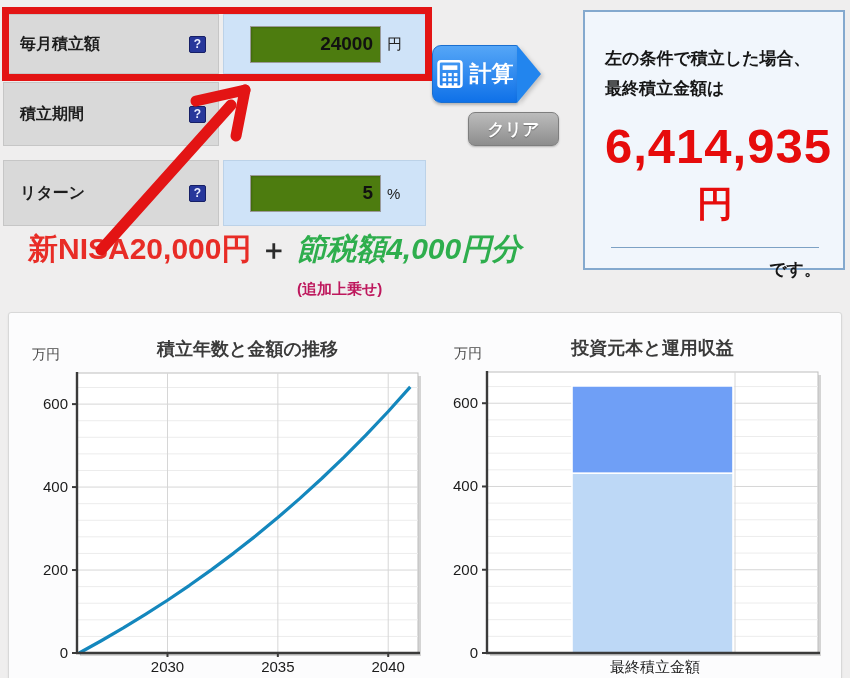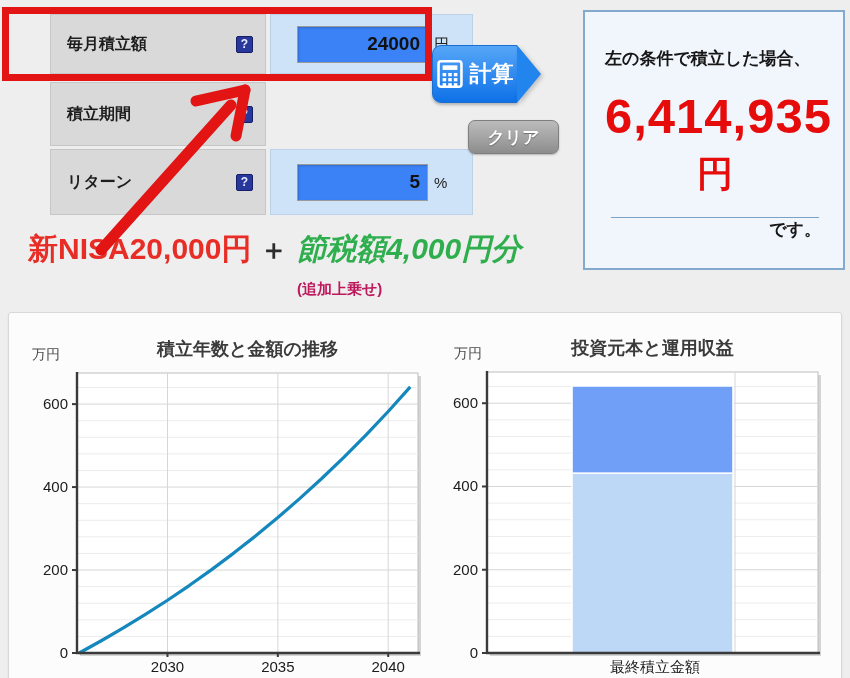--- a/index.html
+++ b/index.html
@@ -2,44 +2,44 @@
 <html style="--red: #e31414; --ann-red: #e82c26; --ann-green: #2eae4d; --result-red: #e60c0c;"><head>
 <meta charset="utf-8">
 <style>
   * { margin:0; padding:0; box-sizing:border-box; }
   html,body { width:850px; height:678px; }
   body { font-family:"Liberation Sans","DejaVu Sans",sans-serif; background:#efeeee; position:relative; overflow:hidden; }
 
   .page { position:relative; width:850px; height:678px; background:#efeeee; }
 
   
-  .row { position:absolute; left:3px; display:flex;padding-left:47px; }
+  .row { position:absolute; left:3px; display:flex; }
   .label-cell { width:216px; background:#d9d9d9; border:1px solid #c6c6c6; display:flex; align-items:center; justify-content:space-between; padding:0 12px 0 16px; margin-right:4px; }
   .label-cell .lbl { font-size:16px; font-weight:bold; color:#1d1d1d; }
   .value-cell { width:203px; background:#cfe3f8; border:1px solid #bcd2e8; display:flex; align-items:center; padding:0 8px 0 26px; gap:6px; }
   .help { width:17px; height:17px; background:#27379b; border:1px solid #161f66; border-radius:2px; color:#e8ecff; font-size:12px; font-weight:bold; display:flex; align-items:center; justify-content:center; cursor:pointer; }
-  .tin { border:1px solid #9a9a9a; box-shadow:inset 1px 1px 2px rgba(0,0,0,.18); height:37px; font-family:inherit; font-size:19px; font-weight:bold; color:#111; text-align:right; padding:0 7px; background:#3b82f6; }
+  .tin { border:1px solid #9a9a9a; box-shadow:inset 1px 1px 2px rgba(0,0,0,.18); height:37px; font-family:inherit; font-size:19px; font-weight:bold; color:#111; text-align:right; padding:0 7px; background:#4d7c0f; }
   .tin.wide { width:131px; }
   .tin.small { width:36px; }
   .unit { font-size:15px; color:#222; }
   .hl-rect { position:absolute; left:2px; top:7px; width:430px; height:74px; border:7px solid var(--red); pointer-events:none; z-index:5; }
 
   
   .calc-btn { position:absolute; left:432px; top:45px; width:86px; height:58px; background:linear-gradient(#55a6f7,#0f71e8); border-radius:9px 2px 2px 9px; border:1px solid #1a6fd0; display:flex; align-items:center; justify-content:center; gap:7px; cursor:pointer; box-shadow:0 2px 3px rgba(0,0,0,.25); }
   .calc-btn::after { content:""; position:absolute; left:100%; top:50%; transform:translateY(-50%); border-top:29px solid transparent; border-bottom:29px solid transparent; border-left:24px solid #2285ee; filter:drop-shadow(2px 2px 2px rgba(0,0,0,.2)); }
   .calc-btn .txt { color:#fff; font-size:22px; font-weight:bold; }
-  .clear-btn { position:absolute; left:468px; top:120px; width:91px; height:34px; background:linear-gradient(#bcbcbc,#8d8d8d); border:1px solid #7e7e7e; border-radius:7px; color:#fff; font-size:17px; font-weight:bold; font-family:inherit; cursor:pointer; text-shadow:0 1px 1px rgba(0,0,0,.35); box-shadow:0 1px 2px rgba(0,0,0,.25); }
+  .clear-btn { position:absolute; left:468px; top:112px; width:91px; height:34px; background:linear-gradient(#bcbcbc,#8d8d8d); border:1px solid #7e7e7e; border-radius:7px; color:#fff; font-size:17px; font-weight:bold; font-family:inherit; cursor:pointer; text-shadow:0 1px 1px rgba(0,0,0,.35); box-shadow:0 1px 2px rgba(0,0,0,.25); }
 
   
   .result-box { position:absolute; left:583px; top:10px; width:262px; height:260px; background:#f1f6fc; border:2px solid #84a9ce; padding:32px 18px 0 20px; }
   .result-box .cond { font-size:17px; font-weight:bold; color:#161616; line-height:1.75; }
   .result-amount { margin-top:14px; text-align:center; font-size:49px; font-weight:bold; color:var(--result-red); letter-spacing:1px; }
   .result-yen { text-align:center; font-size:36px; font-weight:bold; color:var(--result-red); margin-top:6px; }
   .result-hr { border-top:1px solid #7da1c4; margin:18px 6px 0 6px; }
-  .result-suffix { text-align:right; font-size:17px; font-weight:bold; color:#161616; padding-right:4px; }
+  .result-suffix { text-align:right; font-size:17px; font-weight:bold; color:#161616; margin-top:10px; padding-right:4px; }
 
   
   .annot { position:absolute; left:28px; top:229px; font-size:30px; font-weight:bold; white-space:nowrap; }
   .annot .r { color:var(--ann-red); }
   .annot .p { color:#2b2b2b; font-size:28px; }
   .annot .g { color:var(--ann-green);font-style:italic; }
   .annot-note { position:absolute; left:297px; top:280px; font-size:15px; font-weight:bold; color:#be185d; }
 
   .arrow-svg { position:absolute; left:0; top:0; width:850px; height:678px; pointer-events:none; z-index:6; }
 
@@ -67,21 +67,21 @@
   </div>
   <div class="hl-rect"></div>
 
   <div class="row" style="top:82px;">
     <div class="label-cell" style="height:64px;">
       <span class="lbl">積立期間</span>
       <span class="help">?</span>
     </div>
   </div>
 
-  <div class="row" style="top:149px;border-radius:12px;">
+  <div class="row" style="top:160px;border-radius:12px;">
     <div class="label-cell" style="height:66px;">
       <span class="lbl">リターン</span>
       <span class="help">?</span>
     </div>
     <div class="value-cell" style="height:66px;">
       <input class="tin wide" value="5" style="">
       <span class="unit">%</span>
     </div>
   </div>
 
@@ -101,20 +101,21 @@
           <rect x="13" y="18.2" width="2.8" height="2.6"></rect>
       </g>
     </svg>
     <span class="txt">計算</span>
   </div>
   <button class="clear-btn">クリア</button>
 
   <div class="result-box">
     <div class="cond">
       <div>左の条件で積立した場合、</div>
+      <div>最終積立金額は</div>
     </div>
     <div class="result-amount">6,414,935</div>
     <div class="result-yen">円</div>
     <div class="result-hr"></div>
     <div class="result-suffix">です。</div>
   </div>
 
   <div class="annot">
     <span class="r">新NISA20,000円</span>
     <span class="p">＋</span>

